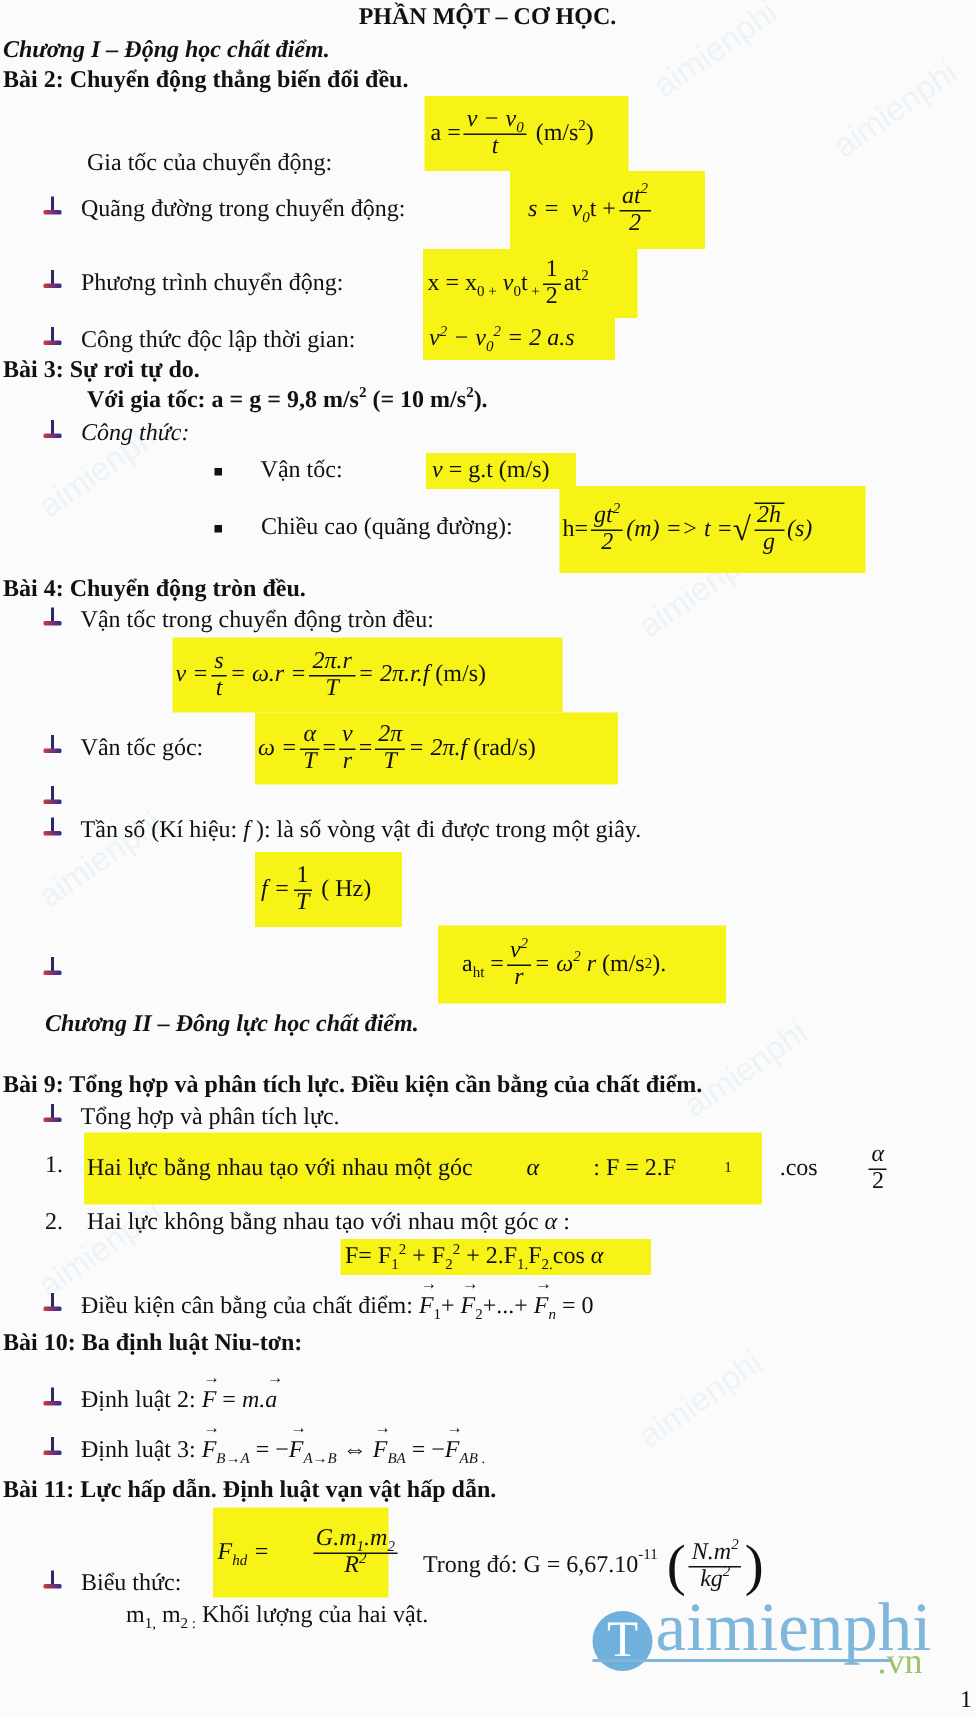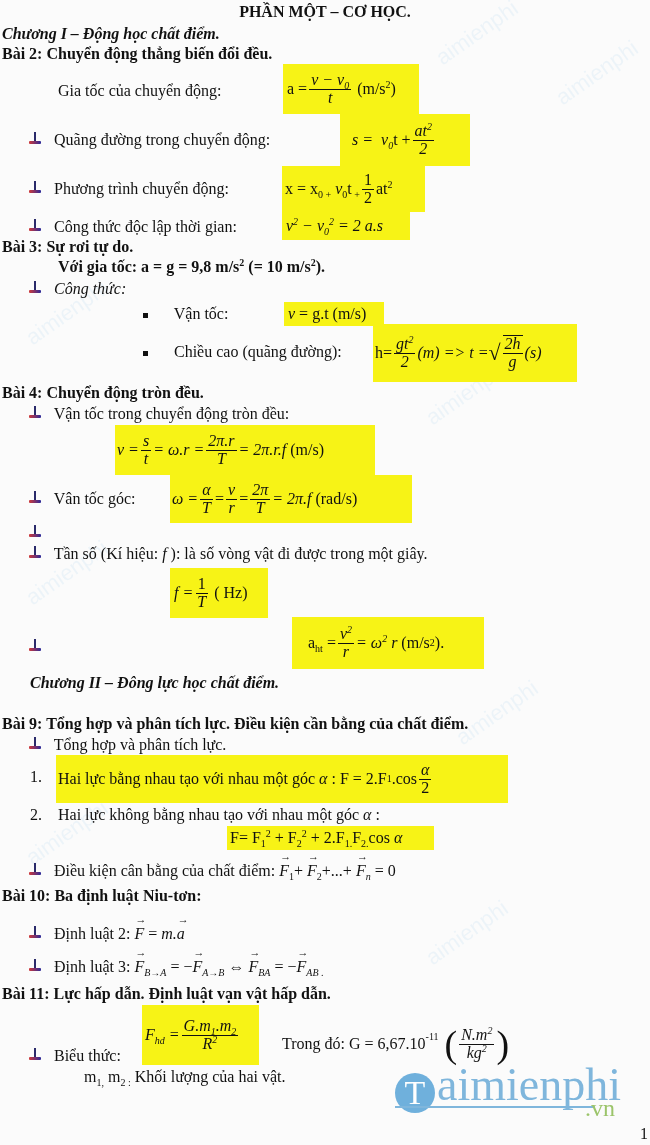--- a/index.html
+++ b/index.html
@@ -45,21 +45,21 @@
 <div class="wm" style="left:20px;top:560px;">aimienphi</div>
 <div class="wm" style="left:450px;top:700px;">aimienphi</div>
 <div class="wm" style="left:20px;top:820px;">aimienphi</div>
 <div class="wm" style="left:420px;top:920px;">aimienphi</div>
 
 <div class="abs title" style="left:0;width:650px;text-align:center;top:3px;">PHẦN MỘT – CƠ HỌC.</div>
 
 <div class="abs chapter" style="left:2px;top:25px;">Chương I – Động học chất điểm.</div>
 <div class="abs lesson" style="left:2px;top:45px;">Bài 2: Chuyển động thẳng biến đổi đều.</div>
 
-<div class="abs" style="left:58px;top:82px;text-align:right;">
+<div class="abs" style="left:58px;top:100px;text-align:right;">
   <span>Gia tốc của chuyển động:</span>
 </div>
 <div class="abs hl" style="left:283px;top:64px;width:132px;height:50px;display:flex;align-items:center;padding-left:4px;">
   <span>a =</span>
   <span class="frac m">
       <span class="num">v − v<sub>0</sub></span>
       <span class="den">t</span>
     </span>
   <span>&nbsp;(m/s<sup>2</sup>)</span>
 </div>
@@ -200,21 +200,21 @@
   <span class="m">= ω<sup>2</sup> r</span>&nbsp;(m/s<sup>2</sup>).
 </div>
 
 <div class="abs chapter" style="left:30px;top:674px;">Chương II – Đông lực học chất điểm.</div>
 <div class="abs lesson" style="left:2px;top:715px;">Bài 9: Tổng hợp và phân tích lực. Điều kiện cần bằng của chất điểm.</div>
 <div class="abs" style="left:28px;top:736px;">
   <span class="bullet"></span>
   <span>Tổng hợp và phân tích lực.</span>
 </div>
 <div class="abs" style="left:30px;top:768px;">1.</div>
-<div class="abs hl" style="left:56px;top:755px;width:450px;height:48px;display:flex;align-items:center;padding-left:2px;">
+<div class="abs hl" style="left:56px;top:755px;width:450px;height:48px;display:flex;align-items:center;padding-left:2px;gap:32px;">
   <span>Hai lực bằng nhau tạo với nhau một góc </span>
   <span class="m">&nbsp;α</span>&nbsp;: F = 2.F<sub>1</sub>.cos
   <span class="frac">
       <span class="num m">α</span>
       <span class="den">2</span>
     </span>
 </div>
 <div class="abs" style="left:30px;top:806px;">
   <span>2.</span>&nbsp;&nbsp;&nbsp;
   <span>Hai lực không bằng nhau tạo với nhau một góc </span><i>α</i> :
@@ -238,21 +238,21 @@
   <span class="bullet"></span>
   <span>Định luật 3:</span>
   <span class="vec">F</span><sub><i>B→A</i></sub> = −<span class="vec">F</span><sub><i>A→B</i></sub> ⇔ <span class="vec">F</span><sub><i>BA</i></sub> = −<span class="vec">F</span><sub><i>AB</i> .</sub>
 </div>
 
 <div class="abs lesson" style="left:2px;top:985px;">Bài 11: Lực hấp dẫn. Định luật vạn vật hấp dẫn.</div>
 <div class="abs" style="left:28px;top:1047px;">
   <span class="bullet"></span>
   <span>Biểu thức:</span>
 </div>
-<div class="abs hl" style="left:142px;top:1005px;width:114px;height:60px;display:flex;align-items:center;padding-left:3px;">
+<div class="abs hl" style="left:142px;top:1005px;width:114px;height:60px;display:flex;align-items:center;padding-left:3px;gap:27px;">
   <span class="m">F<sub>hd</sub> =</span>
   <span class="frac m">
       <span class="num">G.m<sub>1</sub>.m<sub>2</sub></span>
       <span class="den">R<sup>2</sup></span>
     </span>
 </div>
 <div class="abs" style="left:282px;top:1022px;display:flex;align-items:center;">
   <span>Trong đó: G = 6,67.10</span>
     <sup style="margin-top:-14px;">-11</sup>
   <span style="font-size:38px;font-weight:lighter;margin-left:6px;">(</span>

